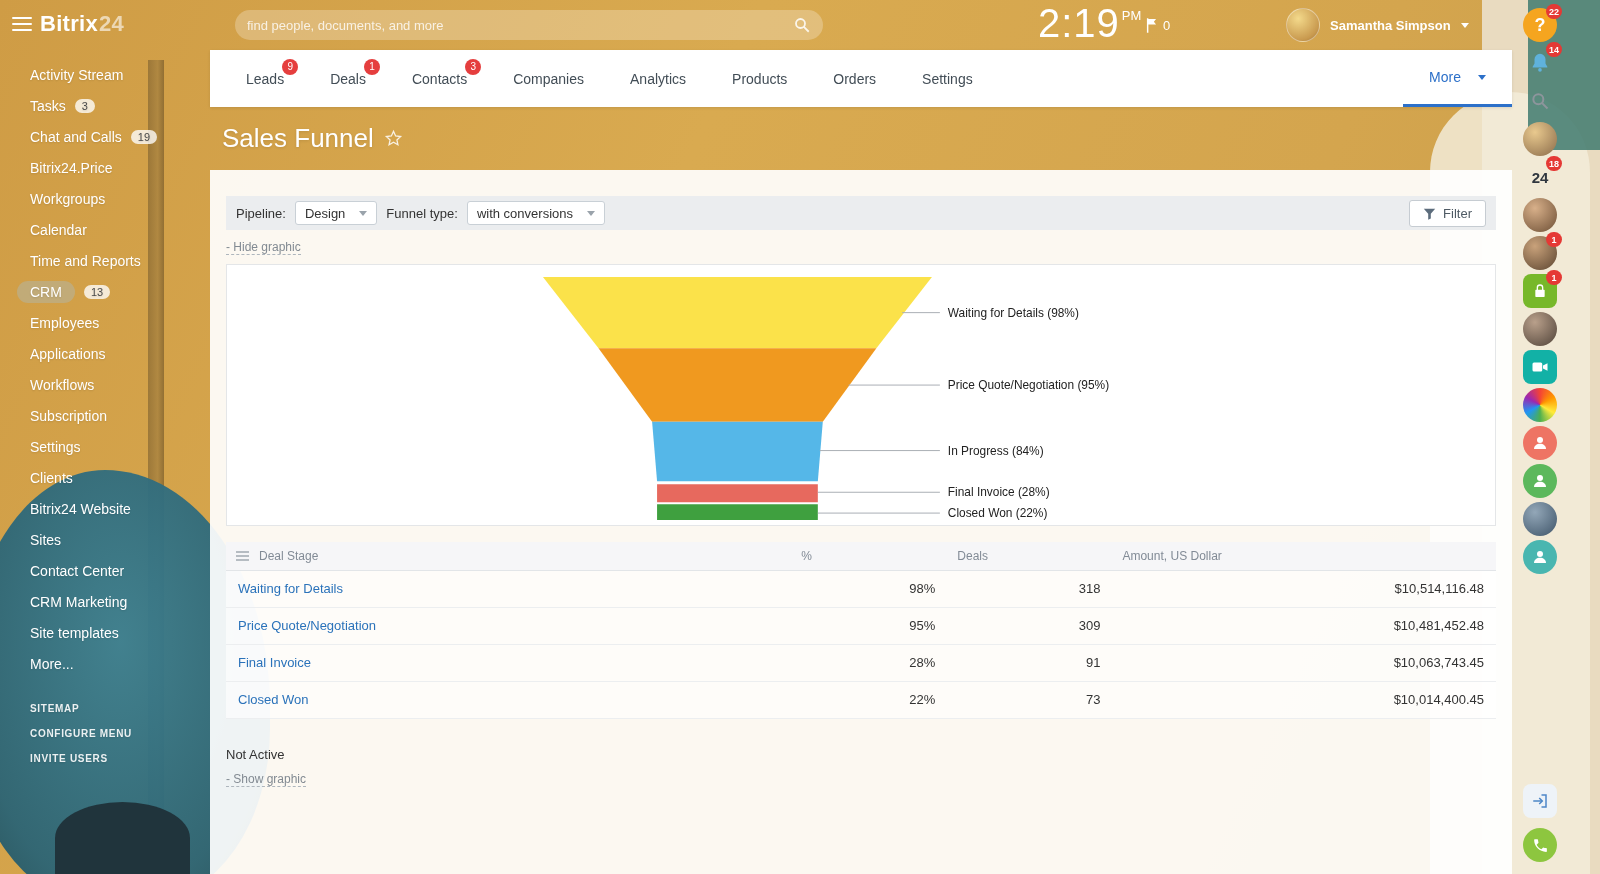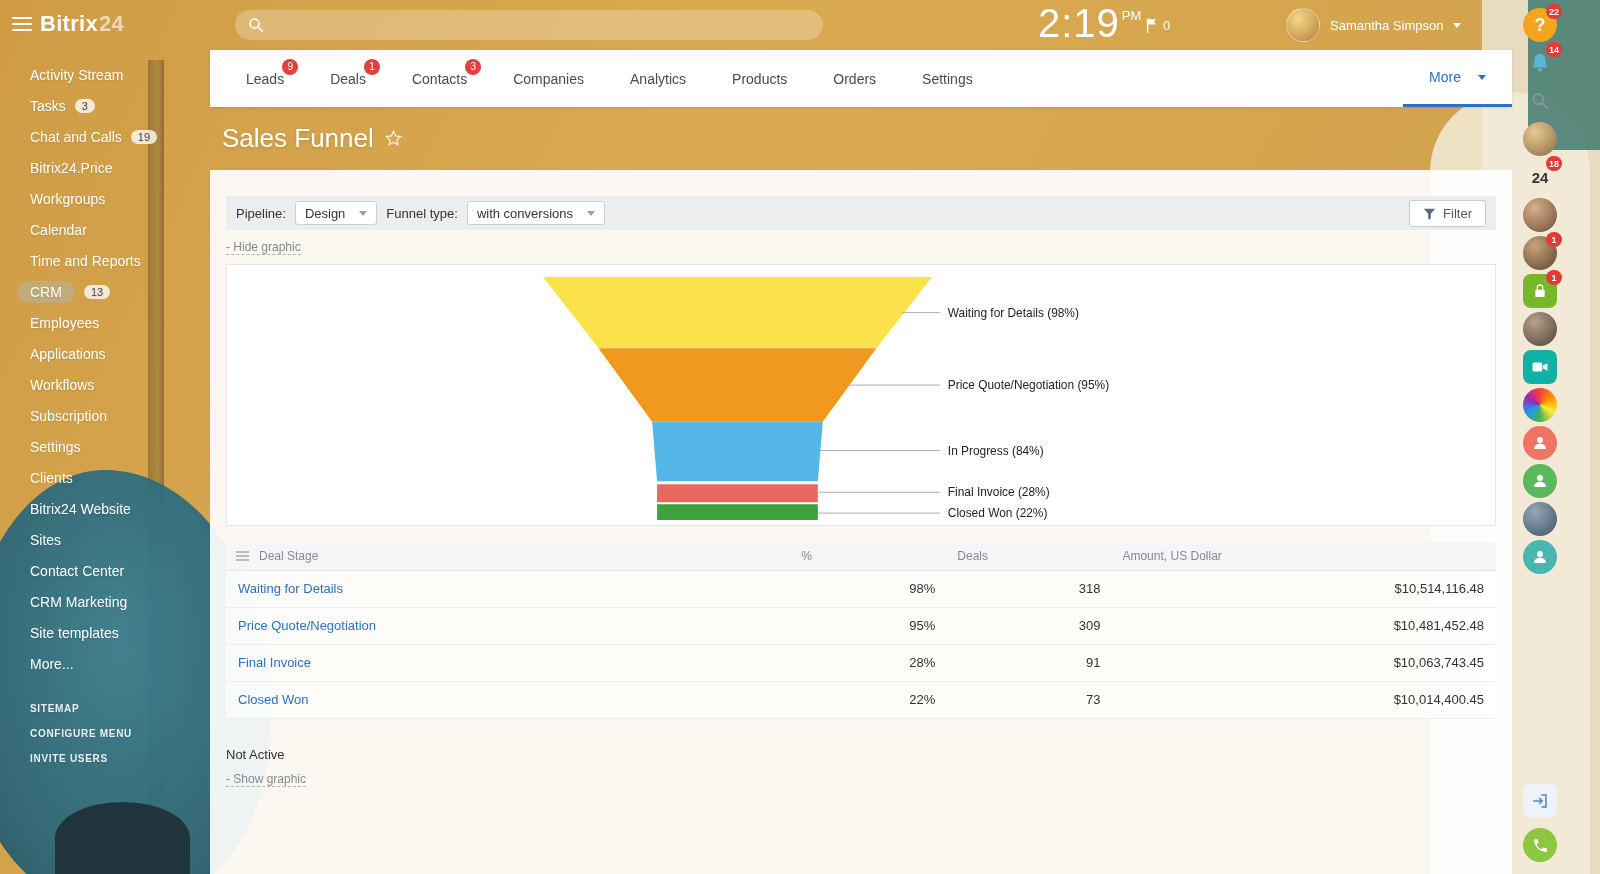--- a/index.html
+++ b/index.html
@@ -22,21 +22,21 @@
   .logo .logo-24 { color:rgba(255,255,255,.6); margin-left:1px; }
   .search-pill { position:absolute; left:235px; top:10px; width:588px; height:30px; border-radius:16px; background:rgba(255,255,255,.25); display:flex; align-items:center; padding:0 12px; }
   .search-pill input { flex:1; background:none; border:none; outline:none; color:#fff; font-size:13px; font-family:inherit; }
   .search-pill input::placeholder { color:rgba(255,255,255,.8); }
   .clock { position:absolute; left:1038px; top:1px; color:#fff; }
   .clock-time { font-size:40px; font-weight:200; letter-spacing:1px; }
   .clock-ampm { font-size:13px; vertical-align:top; position:relative; top:7px; left:2px; }
   .flag-counter { position:absolute; left:1146px; top:18px; display:flex; align-items:center; gap:6px; color:#fff; font-size:13px; cursor:pointer; }
   .user-chip { position:absolute; left:1286px; top:8px; display:flex; align-items:center; gap:10px; cursor:pointer; }
   .user-avatar { width:34px; height:34px; border-radius:50%; background:radial-gradient(circle at 35% 30%,#f3d98b,#c99a4f 70%,#9c7335); border:1px solid rgba(255,255,255,.4); }
-  .user-name { color:#fff; font-weight:normal; font-size:13px; }
+  .user-name { color:#fff; font-weight:bold; font-size:13px; }
   .caret { width:0; height:0; border-left:4px solid transparent; border-right:4px solid transparent; border-top:5px solid currentColor; display:inline-block; }
 
   
   .sidebar { position:absolute; left:0; top:50px; bottom:0; width:210px; padding:16px 0 0 30px; z-index:3; }
   .sb-item { display:flex; align-items:center; gap:9px; margin-bottom:13px; color:#fff; font-size:14px; cursor:pointer; height:18px; text-shadow:0 1px 2px rgba(0,0,0,.12); white-space:nowrap; }
   .sb-badge { background:rgba(255,255,255,.78); color:#4a4a4a; font-size:11px; padding:1px 7px; border-radius:9px; }
   .sb-item.active .sb-label { background:rgba(180,180,160,.55); padding:3px 13px; border-radius:12px; margin-left:-13px; }
   .sidebar-footer { margin-top:30px; }
   .sb-foot-link { font-size:10px; font-weight:bold; letter-spacing:.7px; color:rgba(255,255,255,.9); margin-bottom:14px; cursor:pointer; text-shadow:0 1px 2px rgba(0,0,0,.12); }
 
@@ -97,20 +97,21 @@
 <div class="topbar">
   <div class="hamburger">
       <span></span>
       <span></span>
       <span></span>
     </div>
   <div class="logo">
     <span>Bitrix</span><span class="logo-24">24</span>
   </div>
   <div class="search-pill">
+    <input type="text" placeholder="find people, documents, and more" style="">
     <svg width="18" height="18" viewBox="0 0 24 24" fill="none" stroke="rgba(255,255,255,.85)" stroke-width="2.4">
         <circle cx="10" cy="10" r="6"></circle>
         <line x1="14.5" y1="14.5" x2="21" y2="21"></line>
       </svg>
   </div>
   <div class="clock">
     <span class="clock-time">2:19</span><span class="clock-ampm">PM</span>
   </div>
   <div class="flag-counter">
     <svg width="11" height="15" viewBox="0 0 12 16" fill="#fff">

